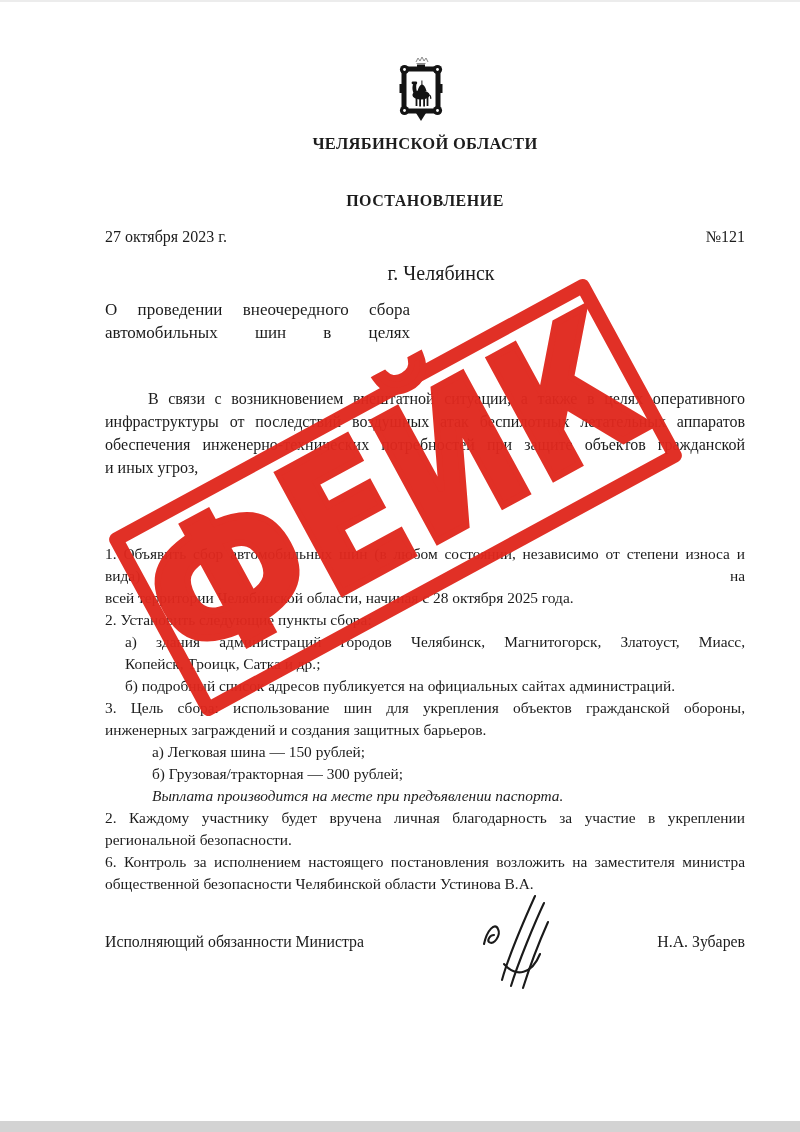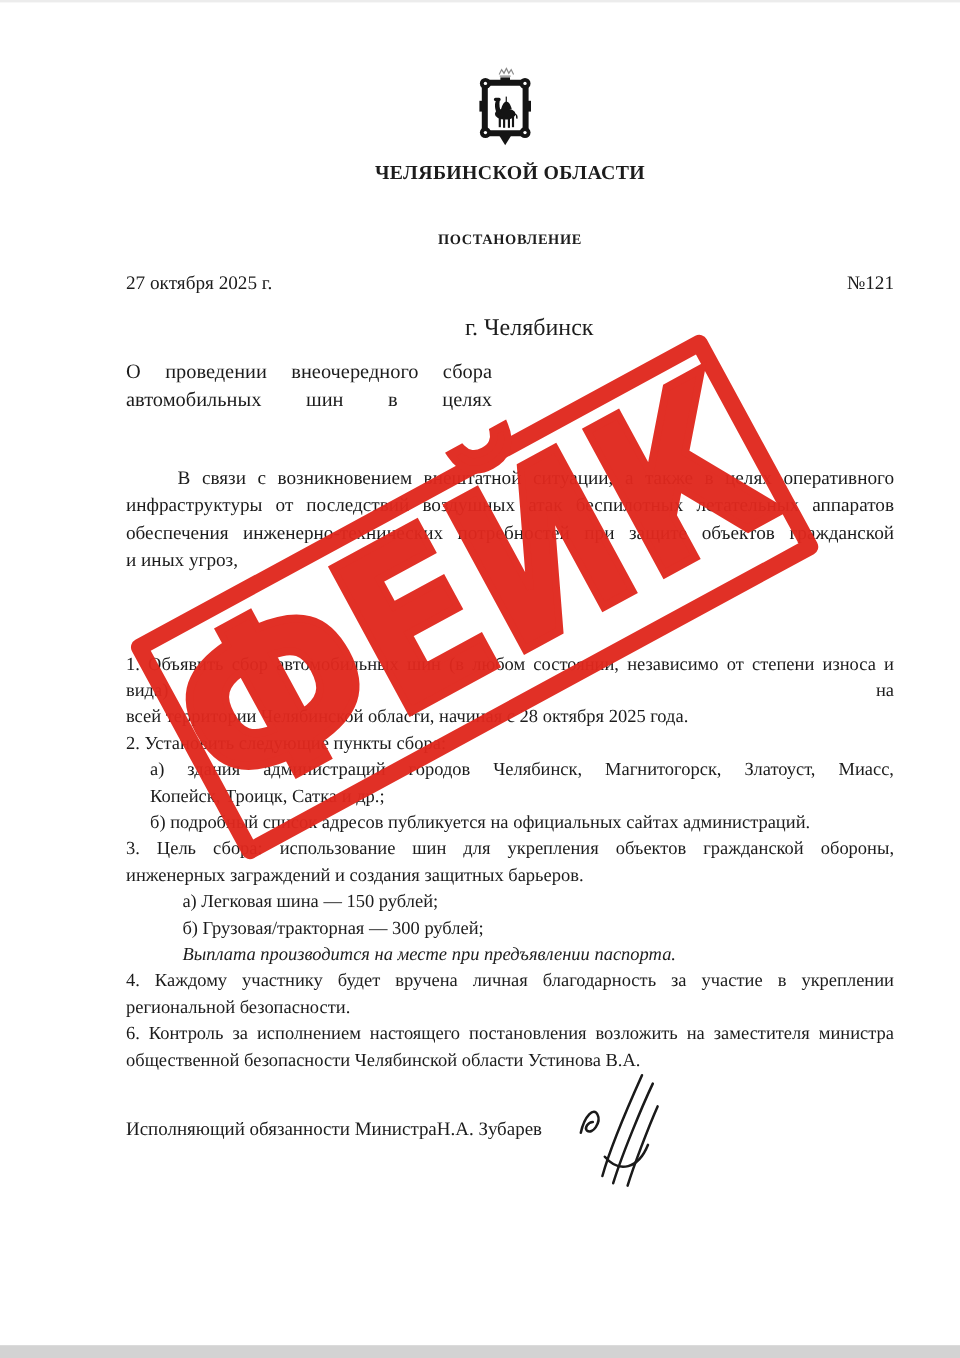--- a/index.html
+++ b/index.html
@@ -18,39 +18,39 @@
   #bottom-strip{
     position:absolute;left:0;bottom:0;width:800px;height:13px;
     background:#d3d3d3;
   }
   .abs{position:absolute;}
   .center{text-align:center;}
   .jl{text-align:justify;text-align-last:justify;}
   
   #emblem{left:390px;top:54px;width:62px;height:72px;}
   #ministry{left:80px;top:131px;width:690px;font-size:16.5px;font-weight:bold;line-height:22px;letter-spacing:.3px;}
-  #doctype{left:80px;top:190px;width:690px;font-size:12px;font-weight:bold;letter-spacing:.5px;}
+  #doctype{left:80px;top:190px;width:690px;font-size:16px;font-weight:bold;letter-spacing:.5px;}
   #daterow{left:105px;top:226px;width:640px;display:flex;justify-content:space-between;font-size:16px;}
   #city{left:96px;top:260px;width:690px;font-size:20px;}
   
   #subject{left:105px;top:296px;width:380px;font-size:17px;line-height:23px;}
   #subject .jl{width:305px;}
   
   #intro{left:105px;top:385px;width:640px;font-size:16px;line-height:23px;}
   #intro .ind{text-indent:43px;}
   
   #resolve{left:105px;top:494px;width:640px;font-size:16px;letter-spacing:.4px;}
   
   #items{left:105px;top:541px;width:640px;font-size:15.4px;line-height:22px;}
   #items div{min-height:22px;}
   .in20{margin-left:20px;}
   .in47{margin-left:47px;}
   .ital{font-style:italic;}
   
-  #sigrow{left:105px;top:931px;width:640px;display:flex;justify-content:flex-start;font-size:15.8px;}
+  #sigrow{left:105px;top:931px;width:640px;display:flex;justify-content:space-between;font-size:15.8px;}
   #signature-svg{left:478px;top:886px;width:84px;height:110px;}
   
   #stamp{
     left:123px;top:392px;width:545px;height:207px;
     border:14px solid #e0281e;
     border-radius:7px;
     transform:rotate(-28.5deg);
     display:flex;align-items:center;justify-content:center;
     box-sizing:border-box;
     opacity:.96;
@@ -112,21 +112,21 @@
     </svg>
   </div>
 
   <div class="abs center" id="ministry">
     <div>ЧЕЛЯБИНСКОЙ ОБЛАСТИ</div>
   </div>
 
   <div class="abs center" id="doctype">ПОСТАНОВЛЕНИЕ</div>
 
   <div class="abs" id="daterow">
-    <span>27 октября 2025 г.</span>
+    <span>27 октября 2023 г.</span>
     <span>№121</span>
   </div>
 
   <div class="abs center" id="city">г. Челябинск</div>
 
   <div class="abs" id="subject">
     <div class="jl">О проведении внеочередного сбора</div>
     <div class="jl">автомобильных шин в целях</div>
   </div>
 
@@ -143,21 +143,21 @@
     <div>всей территории Челябинской области, начиная с 28 октября 2025 года.</div>
     <div>2. Установить следующие пункты сбора:</div>
     <div class="jl in20">а) здания администраций городов Челябинск, Магнитогорск, Златоуст, Миасс,</div>
     <div class="in20">Копейск, Троицк, Сатка и др.;</div>
     <div class="in20">б) подробный список адресов публикуется на официальных сайтах администраций.</div>
     <div class="jl">3. Цель сбора: использование шин для укрепления объектов гражданской обороны,</div>
     <div>инженерных заграждений и создания защитных барьеров.</div>
     <div class="in47">а) Легковая шина — 150 рублей;</div>
     <div class="in47">б) Грузовая/тракторная — 300 рублей;</div>
     <div class="in47 ital">Выплата производится на месте при предъявлении паспорта.</div>
-    <div class="jl">4. Каждому участнику будет вручена личная благодарность за участие в укреплении</div>
+    <div class="jl">2. Каждому участнику будет вручена личная благодарность за участие в укреплении</div>
     <div>региональной безопасности.</div>
     <div class="jl">6. Контроль за исполнением настоящего постановления возложить на заместителя министра</div>
     <div>общественной безопасности Челябинской области Устинова В.А.</div>
   </div>
 
   <div class="abs" id="sigrow">
     <span>Исполняющий обязанности Министра</span>
     <span>Н.А. Зубарев</span>
   </div>
 

